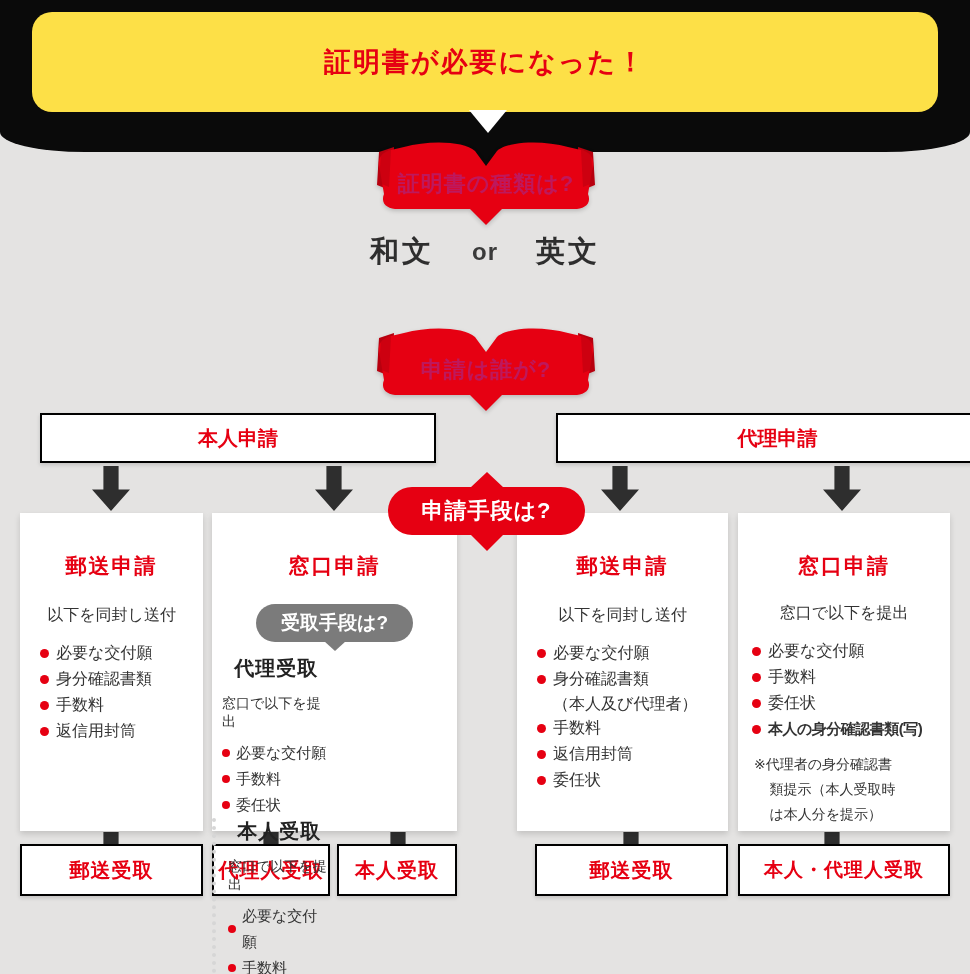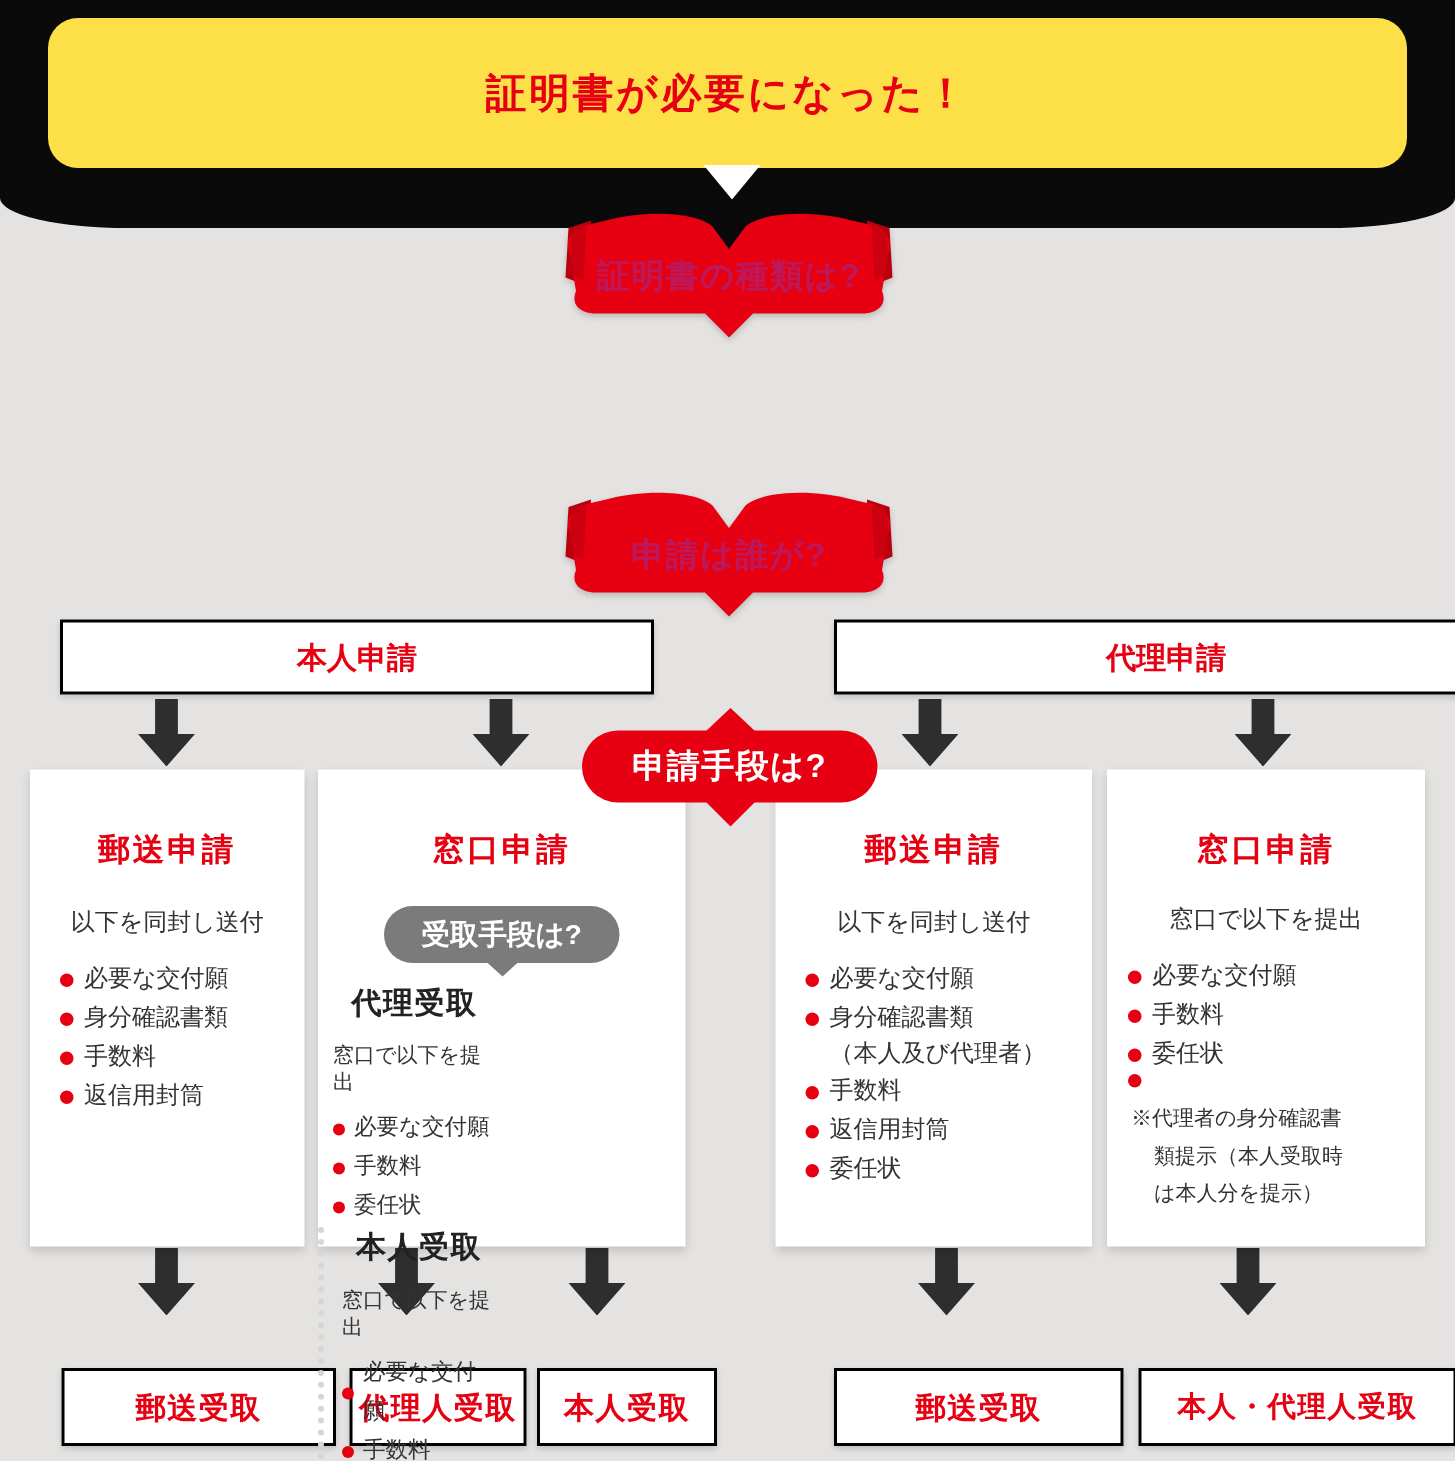--- a/index.html
+++ b/index.html
@@ -77,21 +77,21 @@
     border-bottom:16px solid #e60012;
   }
   .method-bubble::after{
     content:"";position:absolute;left:50%;bottom:-16px;margin-left:-17px;
     border-left:17px solid transparent;border-right:17px solid transparent;
     border-top:17px solid #e60012;
   }
   
   .card{
     position:absolute;top:513px;height:318px;background:#fff;
-    box-shadow:0 3px 6px rgba(0,0,0,.15);z-index:1;font-family:Liberation Mono, monospace;
+    box-shadow:0 3px 6px rgba(0,0,0,.15);z-index:1;
   }
   .card-1{left:20px;width:183px;}
   .card-2{left:212px;width:245px;}
   .card-3{left:517px;width:211px;}
   .card-4{left:738px;width:212px;}
   .card .c-title{margin-top:39px;text-align:center;font-size:21px;font-weight:bold;color:#e60012;letter-spacing:2px;}
   .card .c-sub{margin-top:25px;text-align:center;font-size:16px;color:#333;}
   .card-4 .c-sub{margin-top:23px;}
   ul.blist{list-style:none;margin:14px 0 0 0;padding:0 10px 0 20px;}
   .card-4 ul.blist{padding-left:14px;}
@@ -119,21 +119,21 @@
   }
   .cols{display:flex;margin-top:13px;flex-direction:column;}
   .col{width:50%;padding:0 4px 0 10px;}
   .col-right{border-left:4px dotted #d6d6d6;padding-left:12px;}
   .col .col-title{text-align:center;font-size:20px;font-weight:bold;color:#222;letter-spacing:1px;}
   .col .col-sub{margin-top:13px;font-size:14px;color:#333;}
   .col ul.blist{margin-top:9px;padding:0;}
   .col ul.blist li{font-size:15px;line-height:26px;}
   .col ul.blist li .dot{flex-basis:8px;width:8px;height:8px;margin-right:6px;}
   
-  .result{top:912px;height:52px;font-size:20px;letter-spacing:1px;margin-left:21px;}
+  .result{top:844px;height:52px;font-size:20px;letter-spacing:1px;}
   .res-1{left:20px;width:183px;}
   .res-2{left:212px;width:118px;}
   .res-3{left:337px;width:120px;}
   .res-4{left:535px;width:193px;}
   .res-5{left:738px;width:212px;font-size:19px;}
 </style>
 </head>
 <body>
 
 <div class="stage">
@@ -149,20 +149,25 @@
     <svg viewBox="0 0 224 92" width="224" height="92">
       <path fill="#b8000f" d="M5,13 L20,8 L18,52 L3,46 Z"></path>
       <path fill="#b8000f" d="M219,13 L204,8 L206,52 L221,46 Z"></path>
       <path fill="#e60012" d="M30,8 C55,1 90,2 101,12 L112,27 L123,12 C134,2 169,1 194,8 L207,11 C216,13 220,19 219,26 L214,55 C218,65 210,70 200,70 L128,70 L112,86 L96,70 L24,70 C14,70 6,65 10,55 L5,26 C4,19 8,13 17,11 Z"></path>
       <path fill="#b8000f" opacity="0.55" d="M7,14 L17,11 L15,48 L5,44 Z"></path>
       <path fill="#b8000f" opacity="0.55" d="M217,14 L207,11 L209,48 L219,44 Z"></path>
     </svg>
     <span class="rb-text">証明書の種類は?</span>
   </div>
 
+  <div class="type-options">
+    <span class="opt">和文</span>
+    <span class="or">or</span>
+    <span class="opt">英文</span>
+  </div>
 
   <div class="ribbon ribbon-who">
     <svg viewBox="0 0 224 92" width="224" height="92">
       <path fill="#b8000f" d="M5,13 L20,8 L18,52 L3,46 Z"></path>
       <path fill="#b8000f" d="M219,13 L204,8 L206,52 L221,46 Z"></path>
       <path fill="#e60012" d="M30,8 C55,1 90,2 101,12 L112,27 L123,12 C134,2 169,1 194,8 L207,11 C216,13 220,19 219,26 L214,55 C218,65 210,70 200,70 L128,70 L112,86 L96,70 L24,70 C14,70 6,65 10,55 L5,26 C4,19 8,13 17,11 Z"></path>
       <path fill="#b8000f" opacity="0.55" d="M7,14 L17,11 L15,48 L5,44 Z"></path>
       <path fill="#b8000f" opacity="0.55" d="M217,14 L207,11 L209,48 L219,44 Z"></path>
     </svg>
     <span class="rb-text">申請は誰が?</span>
@@ -285,20 +290,21 @@
       <li>
           <span class="dot"></span>
           <span class="txt">手数料</span>
         </li>
       <li>
           <span class="dot"></span>
           <span class="txt">委任状</span>
         </li>
       <li class="bold-item">
           <span class="dot"></span>
+          <span class="txt">本人の身分確認書類(写)</span>
         </li>
     </ul>
     <div class="note">※代理者の身分確認書
 類提示（本人受取時
 は本人分を提示）</div>
   </div>
 
   <div class="arrow-down ar-b ar5"></div>
   <div class="arrow-down ar-b ar6"></div>
   <div class="arrow-down ar-b ar7"></div>

